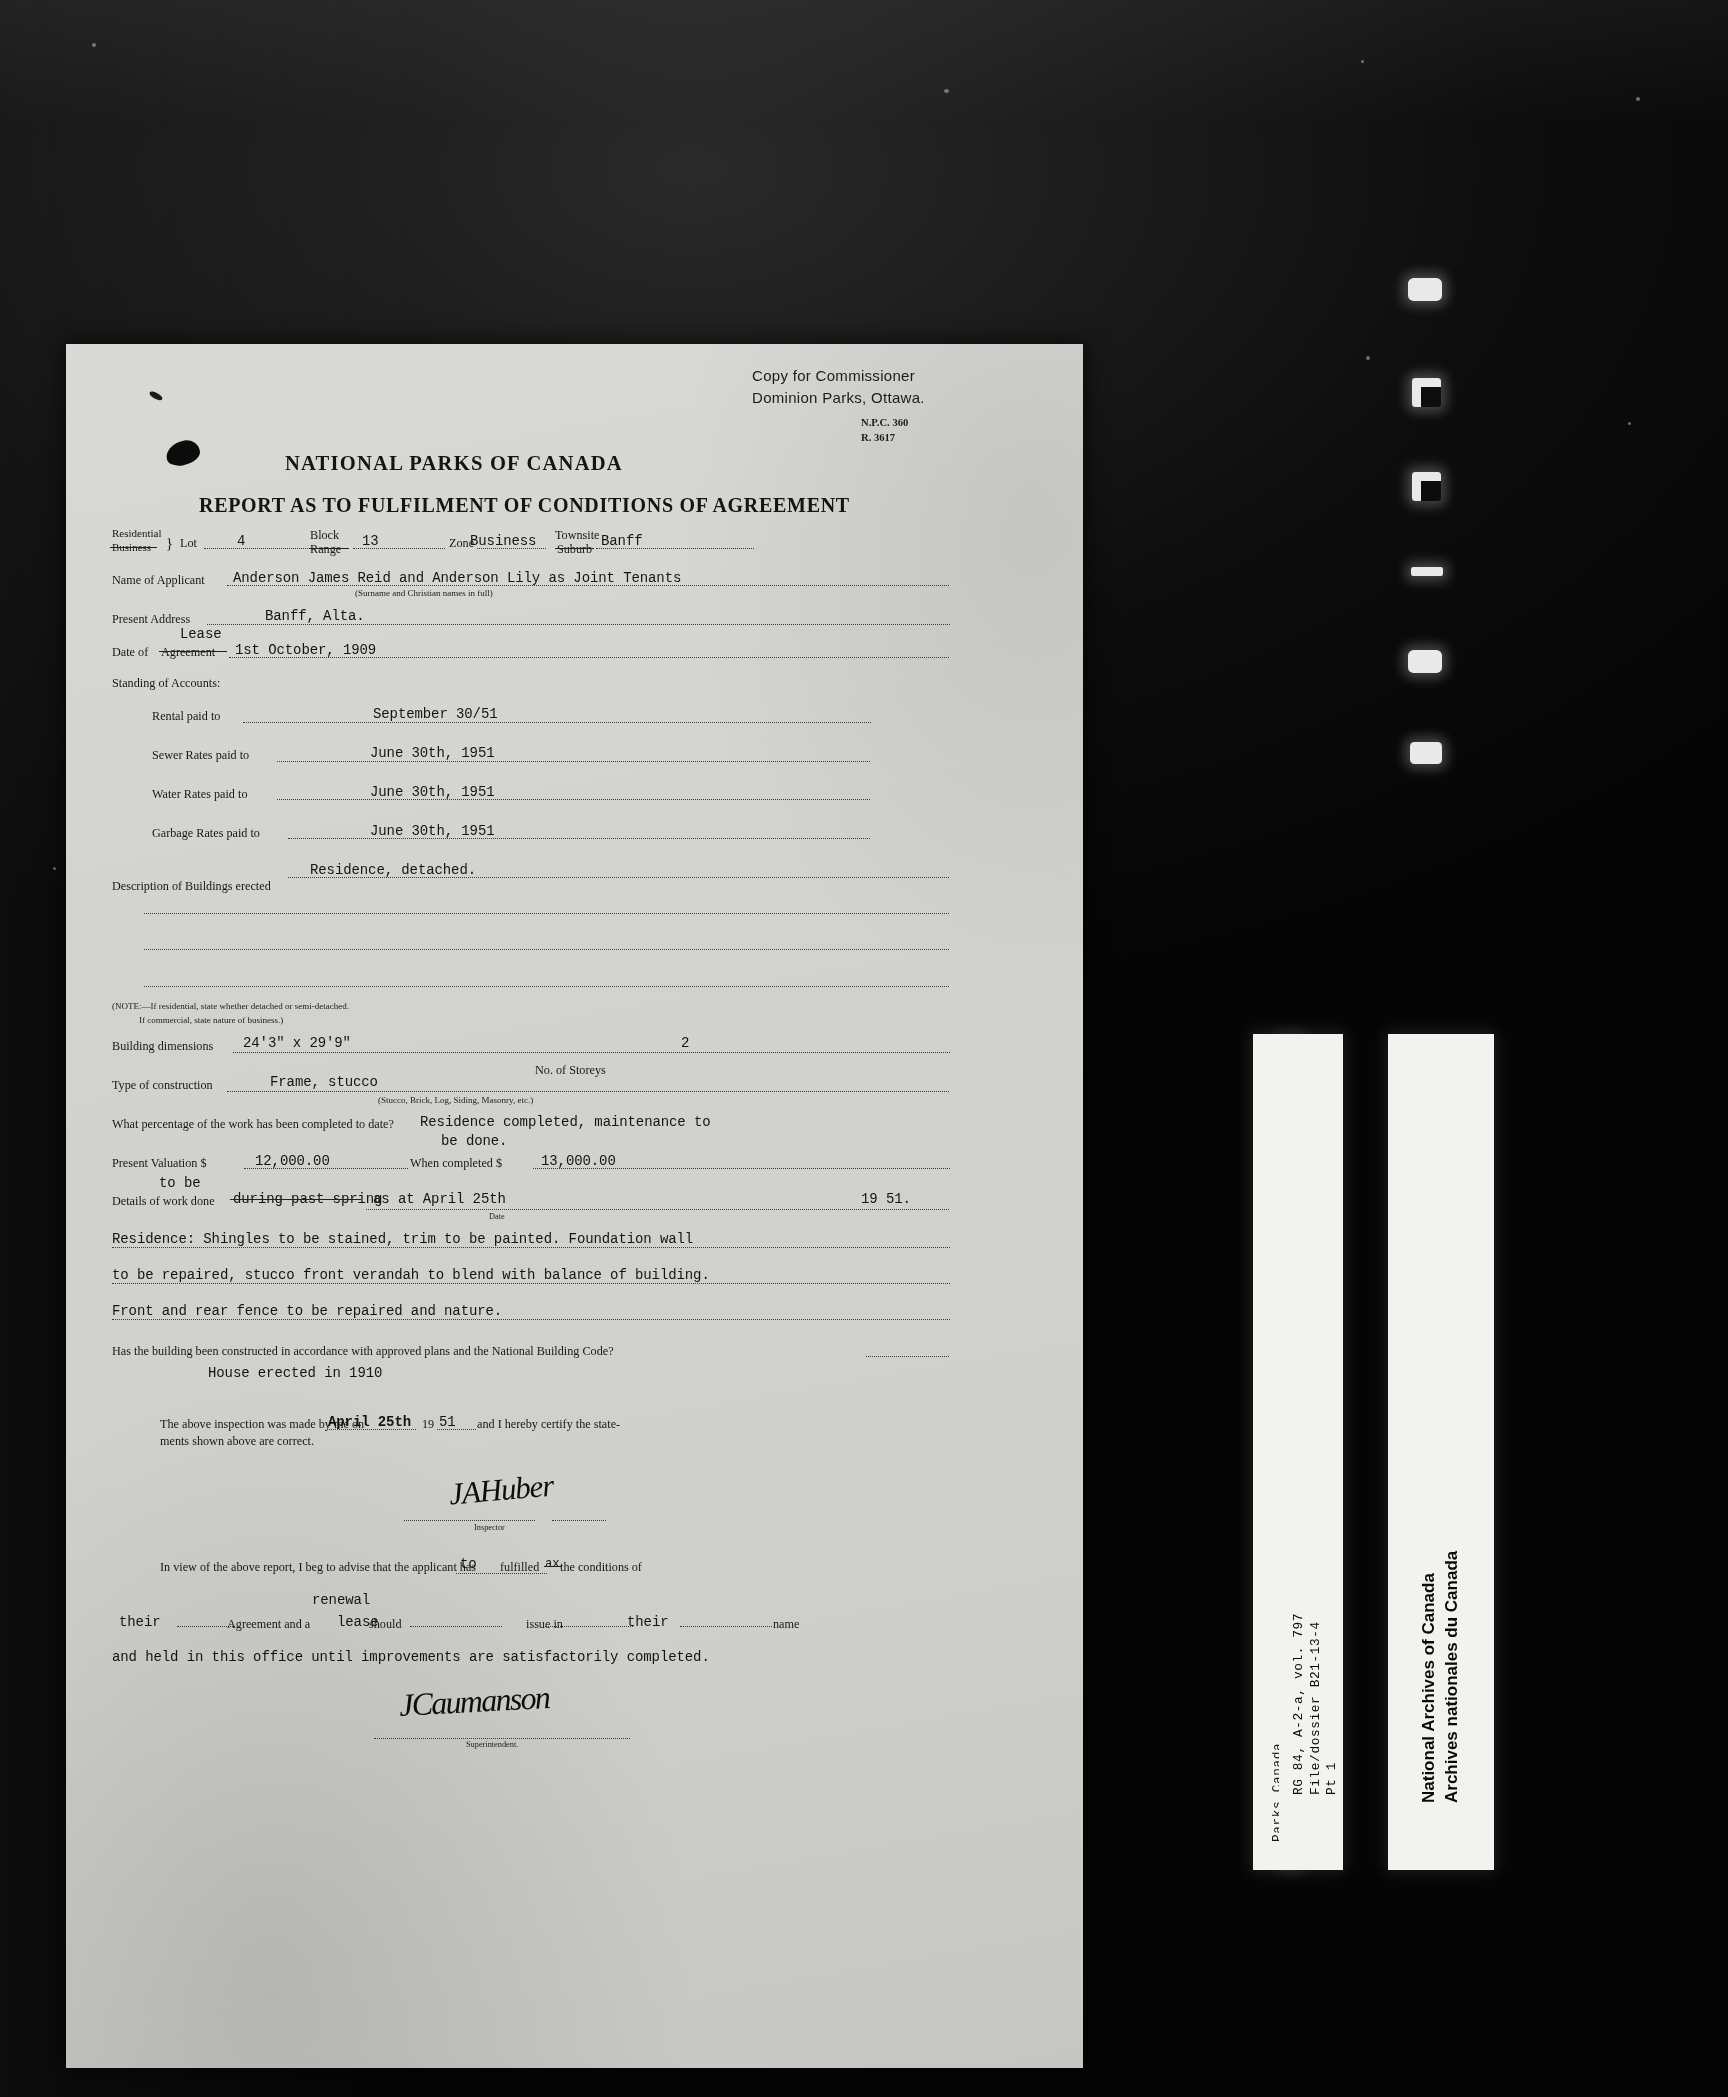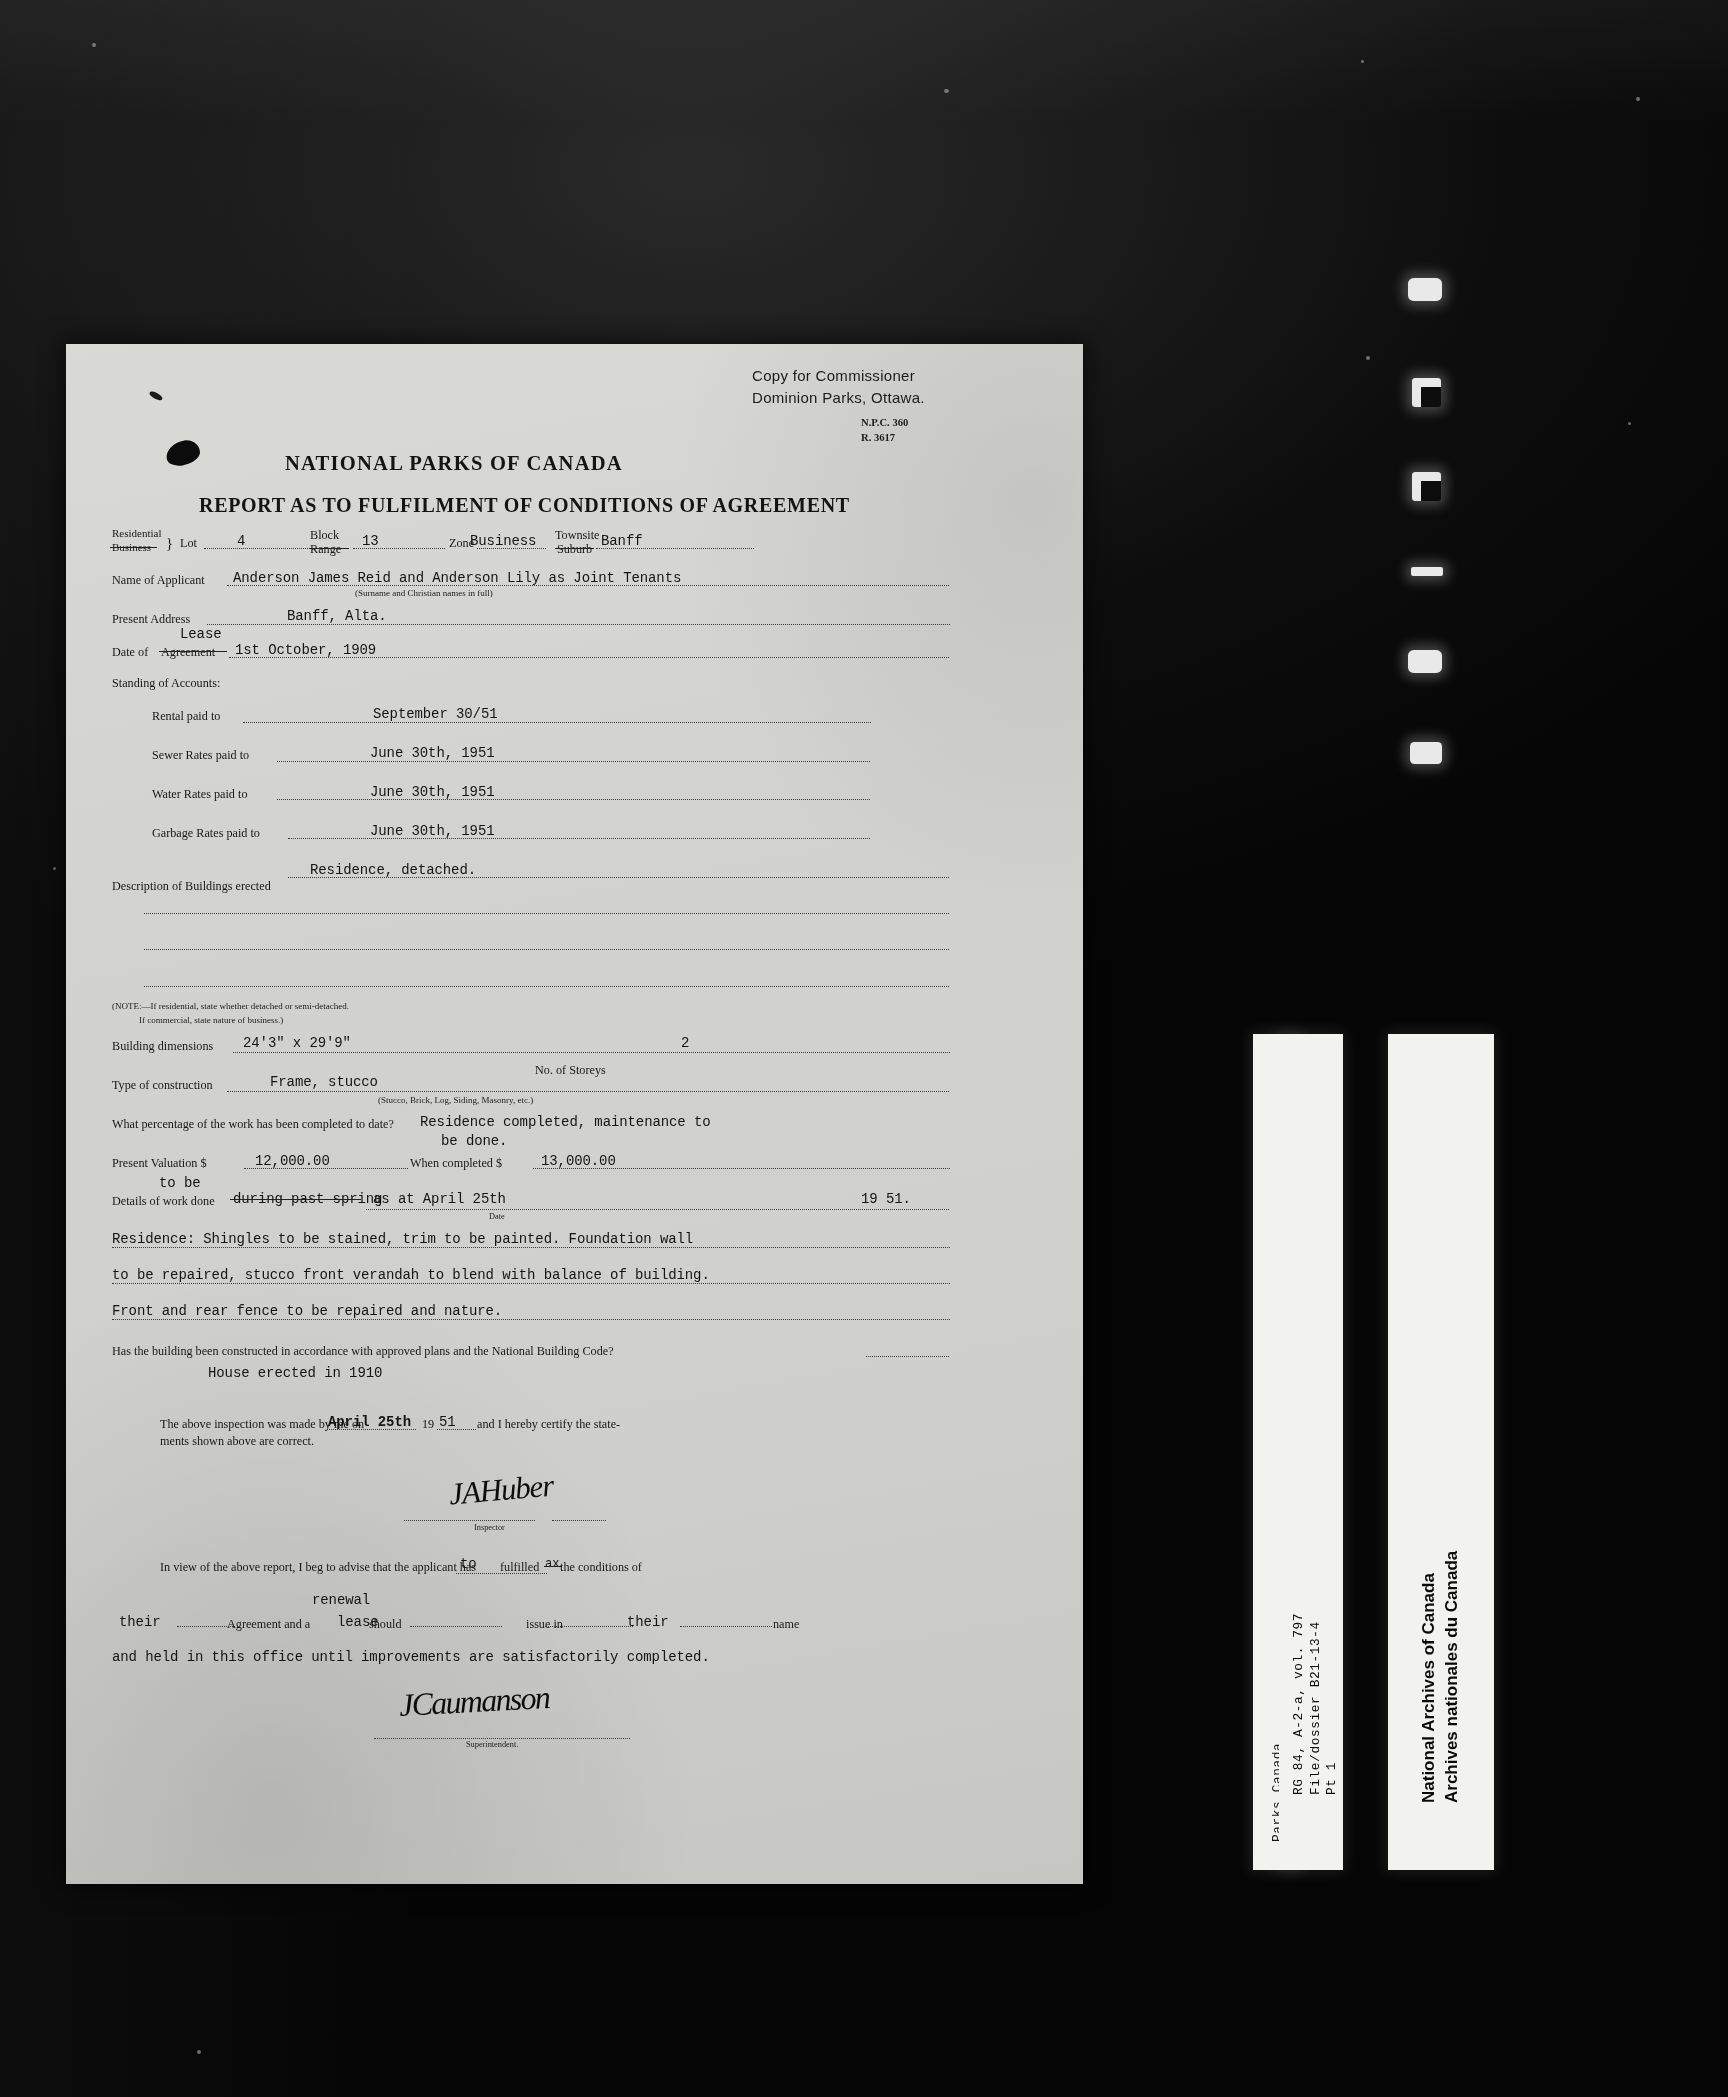--- a/index.html
+++ b/index.html
@@ -53,21 +53,21 @@
     border-radius: 5.6px;
     box-shadow: 0 0 12.2px 5.6px rgba(200,200,200,0.30);
   }
 
   
   .sheet {
     position: absolute;
     left: 66px;
     top: 344px;
     width: 1017px;
-    height: 1540px;
+    height: 1724px;
     background: linear-gradient(170deg, #d9d9d6 0%, #d2d2cf 35%, #cfcfcb 70%, #c6c6c2 100%);
     box-shadow: 0 0 22px 3.3px rgba(0,0,0,0.6);
     color: #111;
   }
   .sheet::before {
     content: "";
     position: absolute;
     inset: 0;
     background:
       radial-gradient(ellipse 60% 50% at 20% 95%, rgba(0,0,0,0.10), rgba(0,0,0,0) 70%),
@@ -270,21 +270,21 @@
     <div class="dots" style="left:530px;top:204px;width:158px;"></div>
     <div class="pr tw" style="left:535px;top:189px;">Banff</div>
 
     <div class="pr lbl" style="left:46px;top:229px;">Name of Applicant</div>
     <div class="dots" style="left:161px;top:241px;width:722px;"></div>
     <div class="pr tw" style="left:167px;top:226px;">Anderson James Reid and Anderson Lily as Joint Tenants</div>
     <div class="pr lbl-sm" style="left:289px;top:244px;">(Surname and Christian names in full)</div>
 
     <div class="pr lbl" style="left:46px;top:268px;">Present Address</div>
     <div class="dots" style="left:141px;top:280px;width:743px;"></div>
-    <div class="pr tw" style="left:199px;top:264px;margin-left:22px;">Banff, Alta.</div>
+    <div class="pr tw" style="left:199px;top:264px;">Banff, Alta.</div>
 
     <div class="pr tw" style="left:114px;top:282px;">Lease</div>
     <div class="pr lbl" style="left:46px;top:301px;">Date of</div>
     <div class="pr lbl" style="left:95px;top:301px;">Agreement</div>
     <div class="strike" style="left:93px;top:307px;width:68px;"></div>
     <div class="dots" style="left:163px;top:313px;width:720px;"></div>
     <div class="pr tw" style="left:169px;top:298px;">1st October, 1909</div>
 
     <div class="pr lbl" style="left:46px;top:332px;">Standing of Accounts:</div>
 

